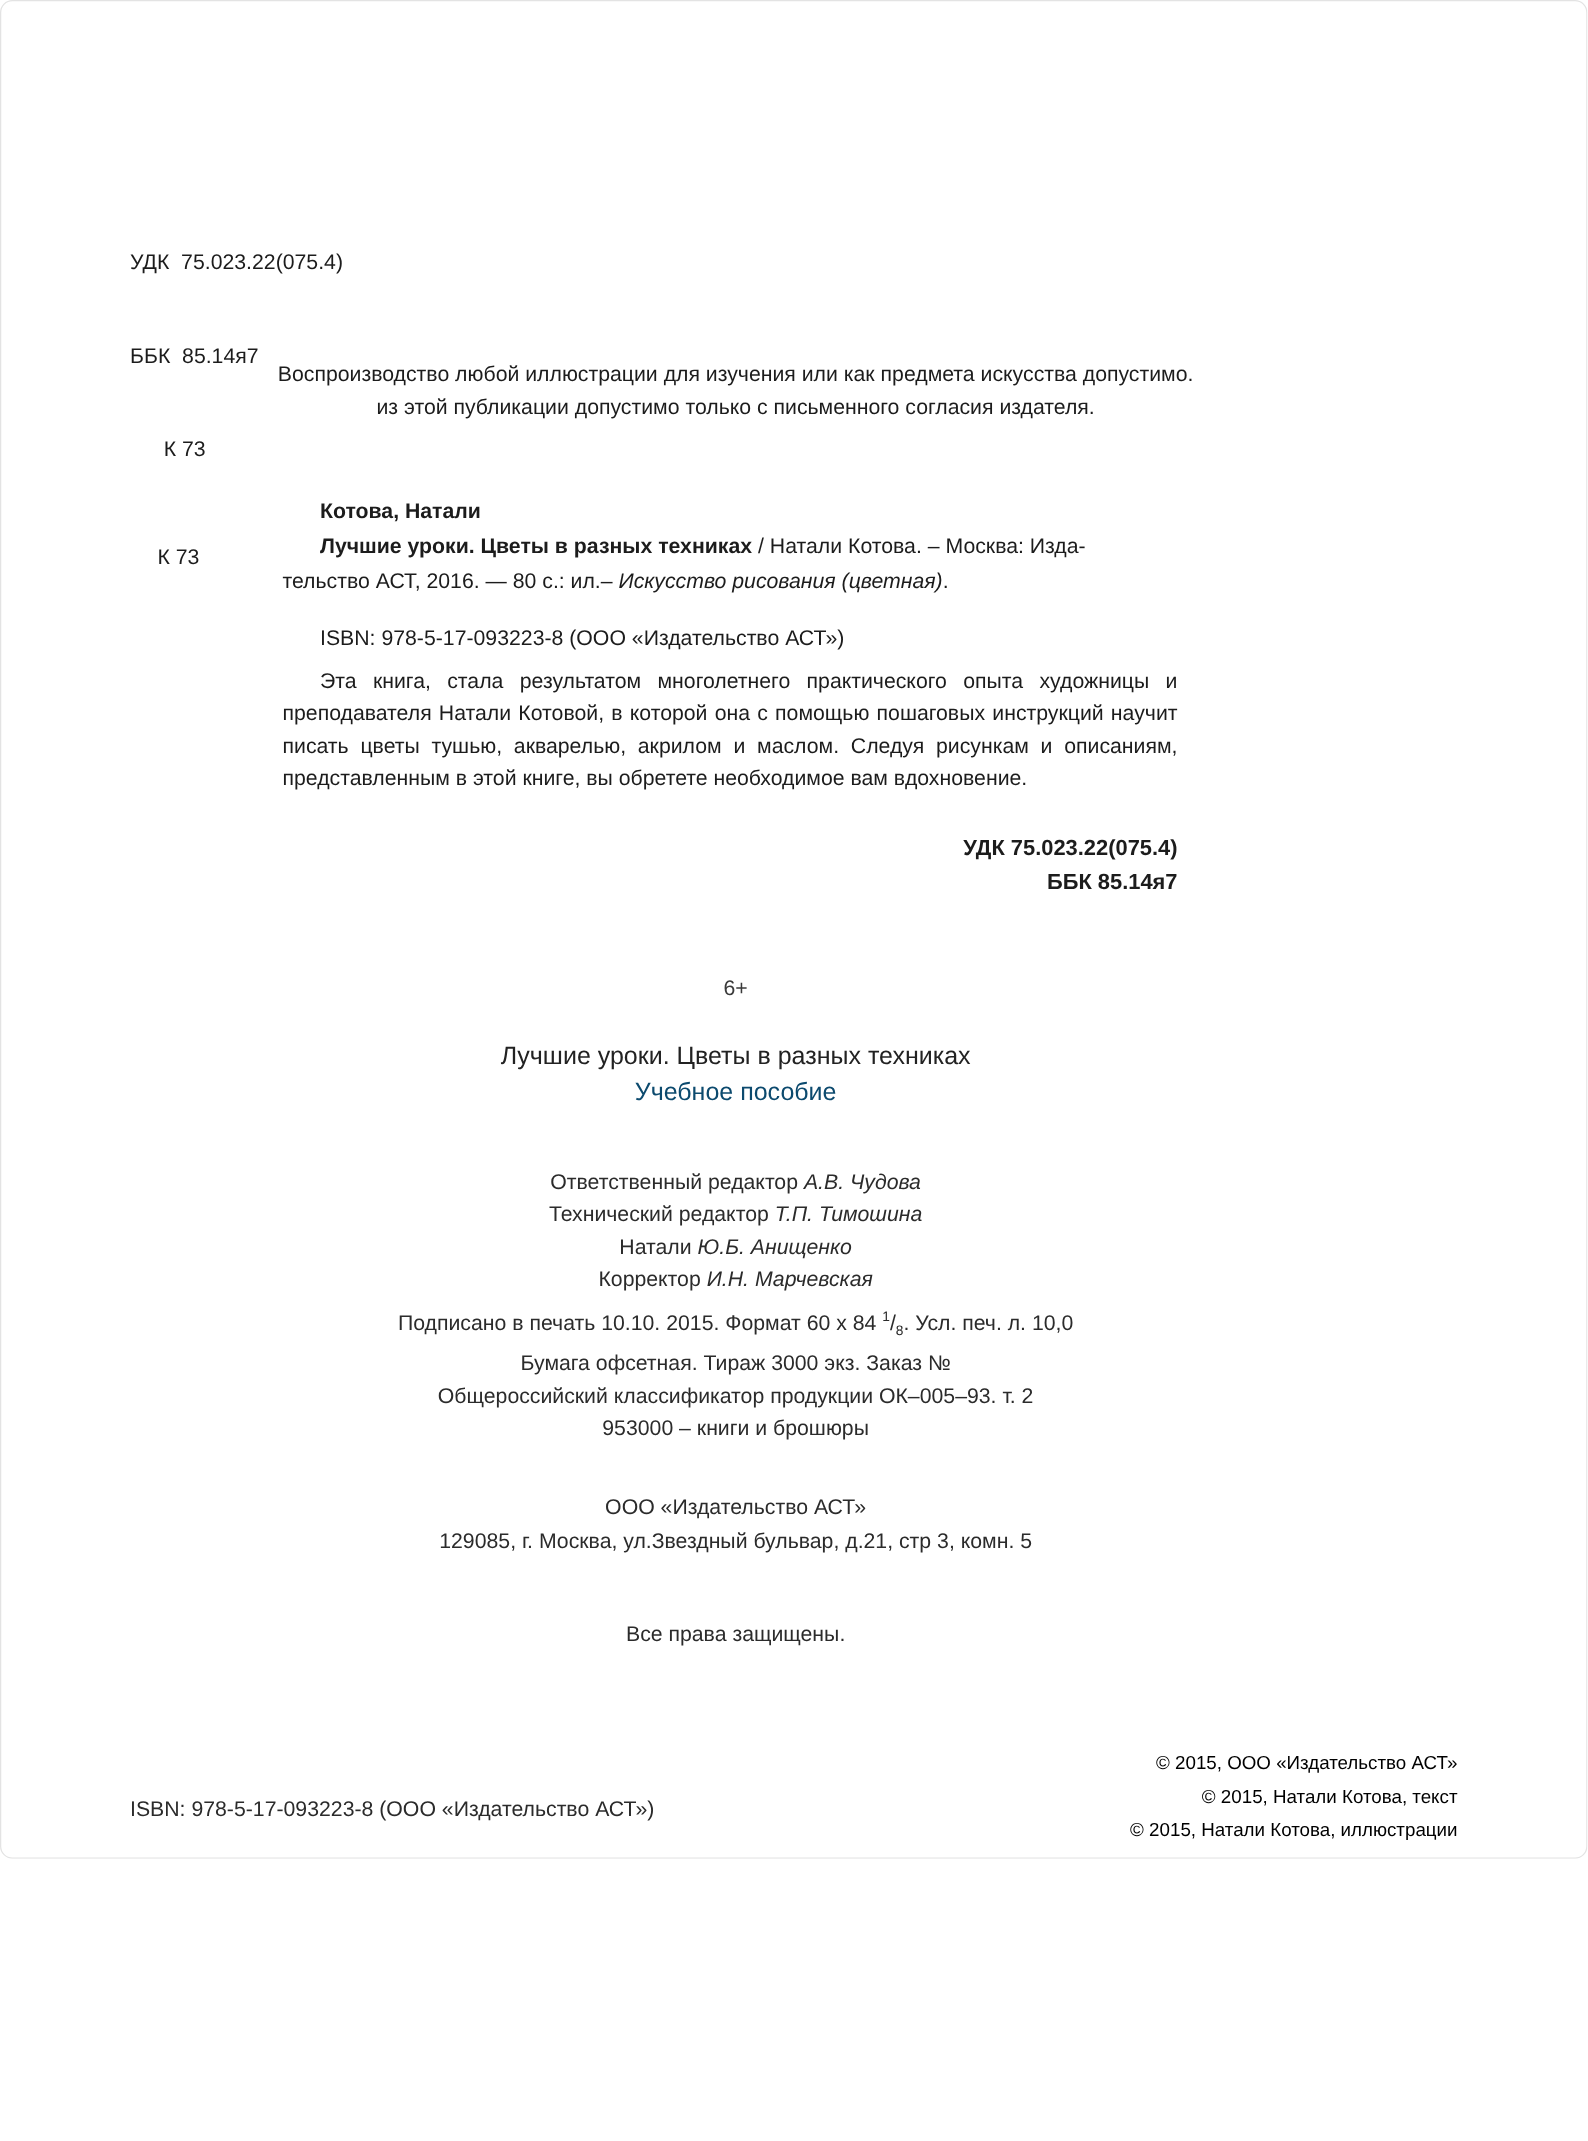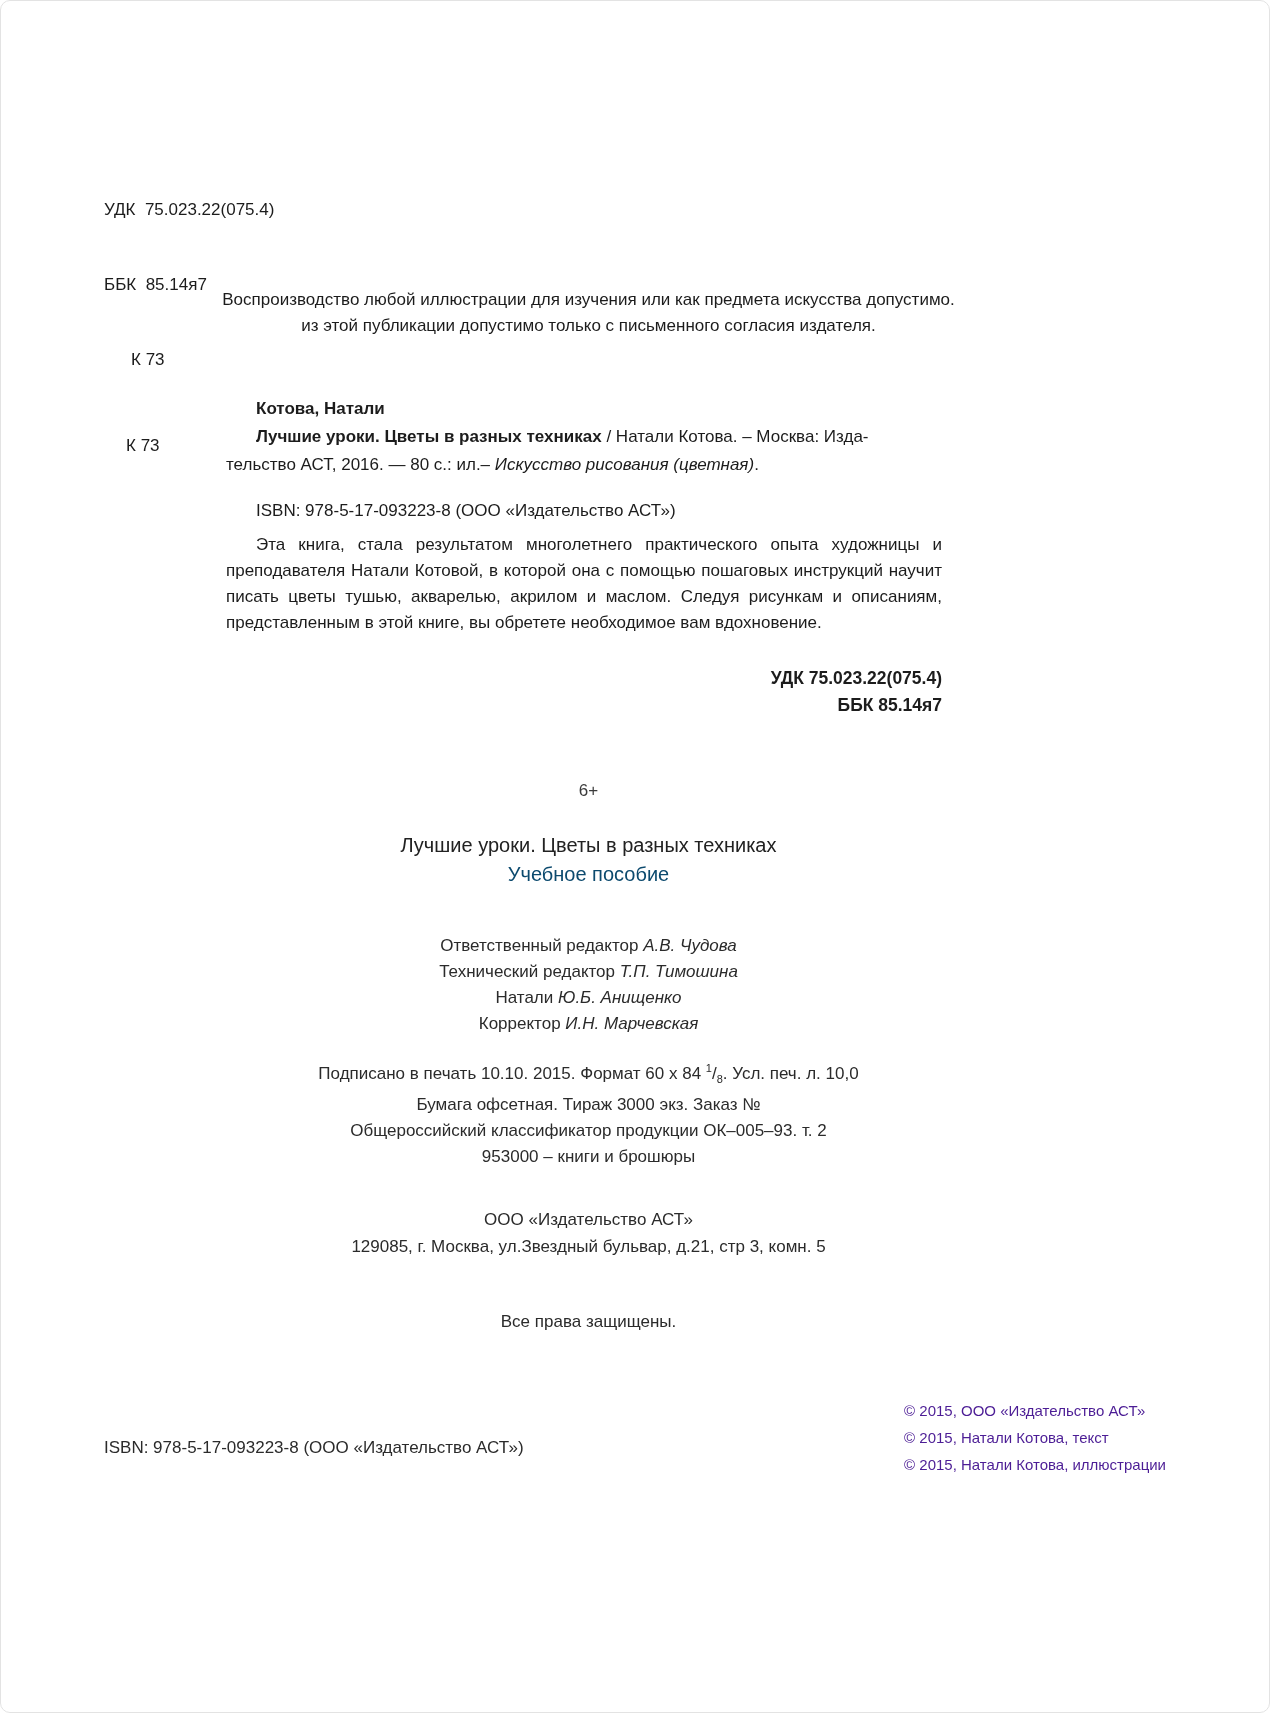--- a/index.html
+++ b/index.html
@@ -1,18 +1,18 @@
 <!DOCTYPE html>
 <html><head>
 <meta charset="utf-8">
 <style>
   html,body{margin:0;padding:0;background:#ffffff;}
   .page{
     position:relative;
-    width:1270px;height:1713px;
+    width:1270px;height:1487px;
     background:#ffffff;
     box-sizing:border-box;
     border:1px solid #e3e3e3;
     border-radius:10px;
     font-family:"Liberation Sans", sans-serif;
     color:#1c1c1c;
     overflow:hidden;
   }
   .bold{font-weight:700;}
   .italic{font-style:italic;}
@@ -51,33 +51,33 @@
   }
 
   .colophon{
     position:absolute;left:100px;top:779px;width:975px;
     text-align:center;font-size:17px;color:#2b2b2b;
   }
   .colophon .age-rating{line-height:22px;color:#3a3a3a;}
   .colophon .book-title{margin-top:29px;font-size:20px;line-height:28px;color:#222;}
   .colophon .book-subtitle{font-size:20px;line-height:30px;color:#0c4a6e;}
   .colophon .staff{margin-top:44px;line-height:26px;}
-  .colophon .print-info{margin-top:18px;line-height:26px;}
+  .colophon .print-info{margin-top:4px;line-height:26px;}
   .colophon .print-info sup{font-size:11px;}
   .colophon .print-info sub{font-size:11px;}
   .colophon .publisher{margin-top:36px;line-height:27px;}
   .colophon .rights{margin-top:50px;line-height:24px;}
 
   .footer-isbn{
     position:absolute;left:103px;top:1437px;
     font-size:17px;color:#2b2b2b;
   }
   .footer-copyrights{
     position:absolute;right:103px;top:1396px;
-    font-size:15px;line-height:27px;color:#4c1d95;
+    text-align:right;font-size:15px;line-height:27px;color:#000000;
   }
 </style>
 </head>
 <body>
 
 <div class="page">
 
   <div class="top-codes">
     <div>УДК  75.023.22(075.4)</div>
     <div>ББК  85.14я7</div>

